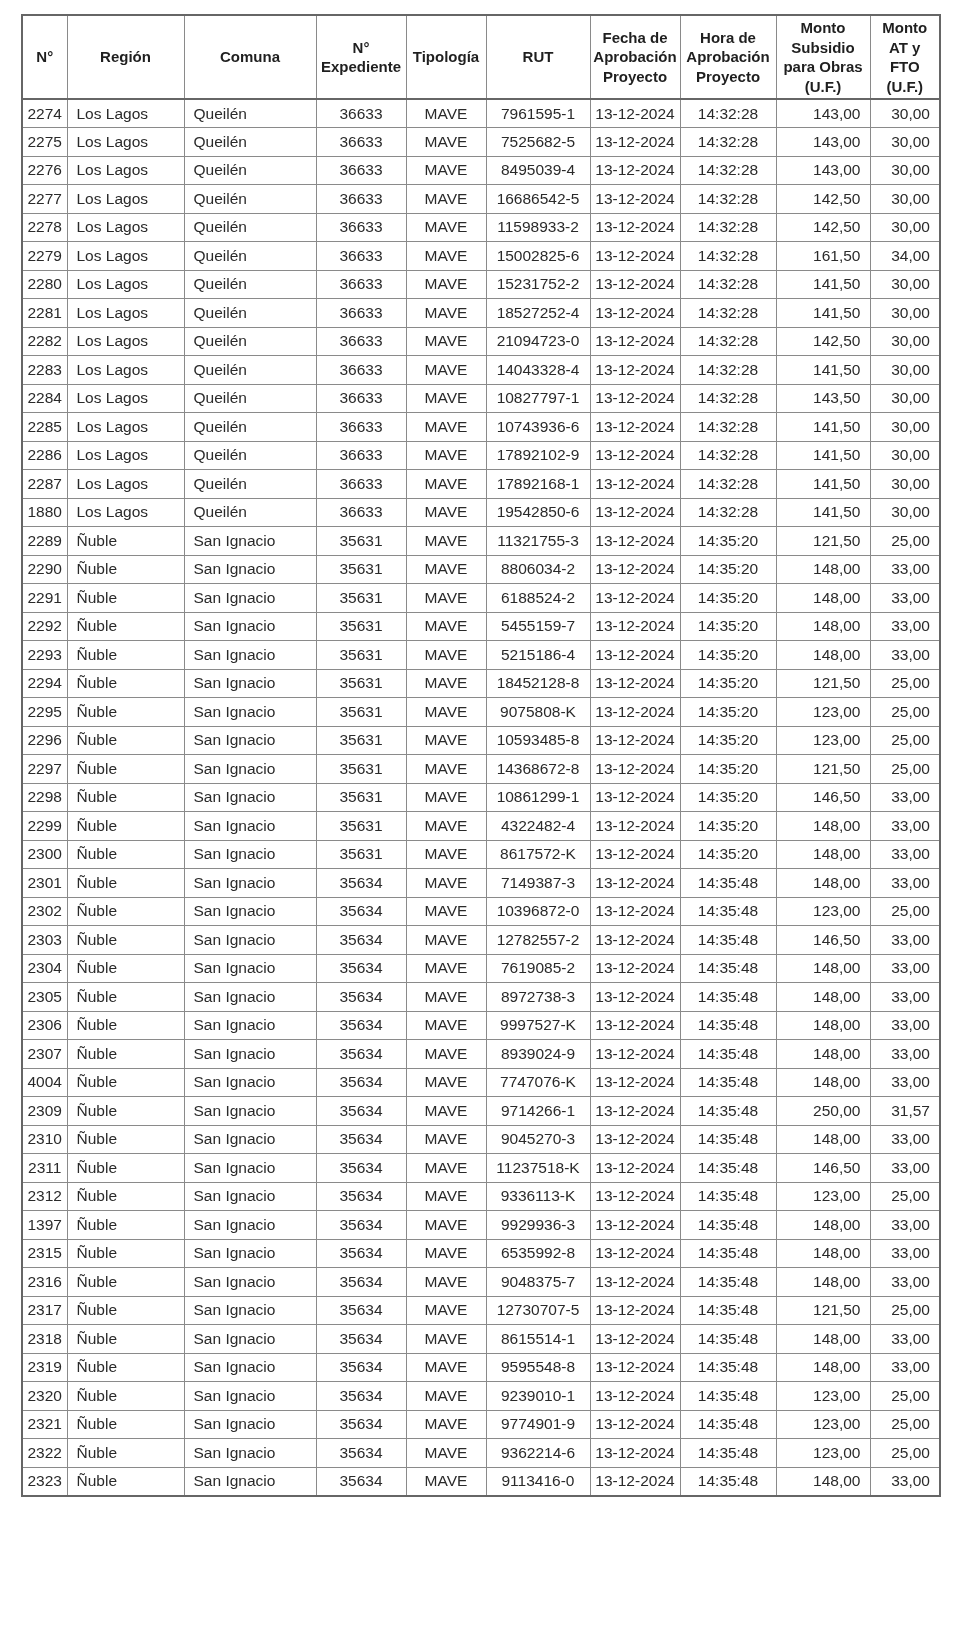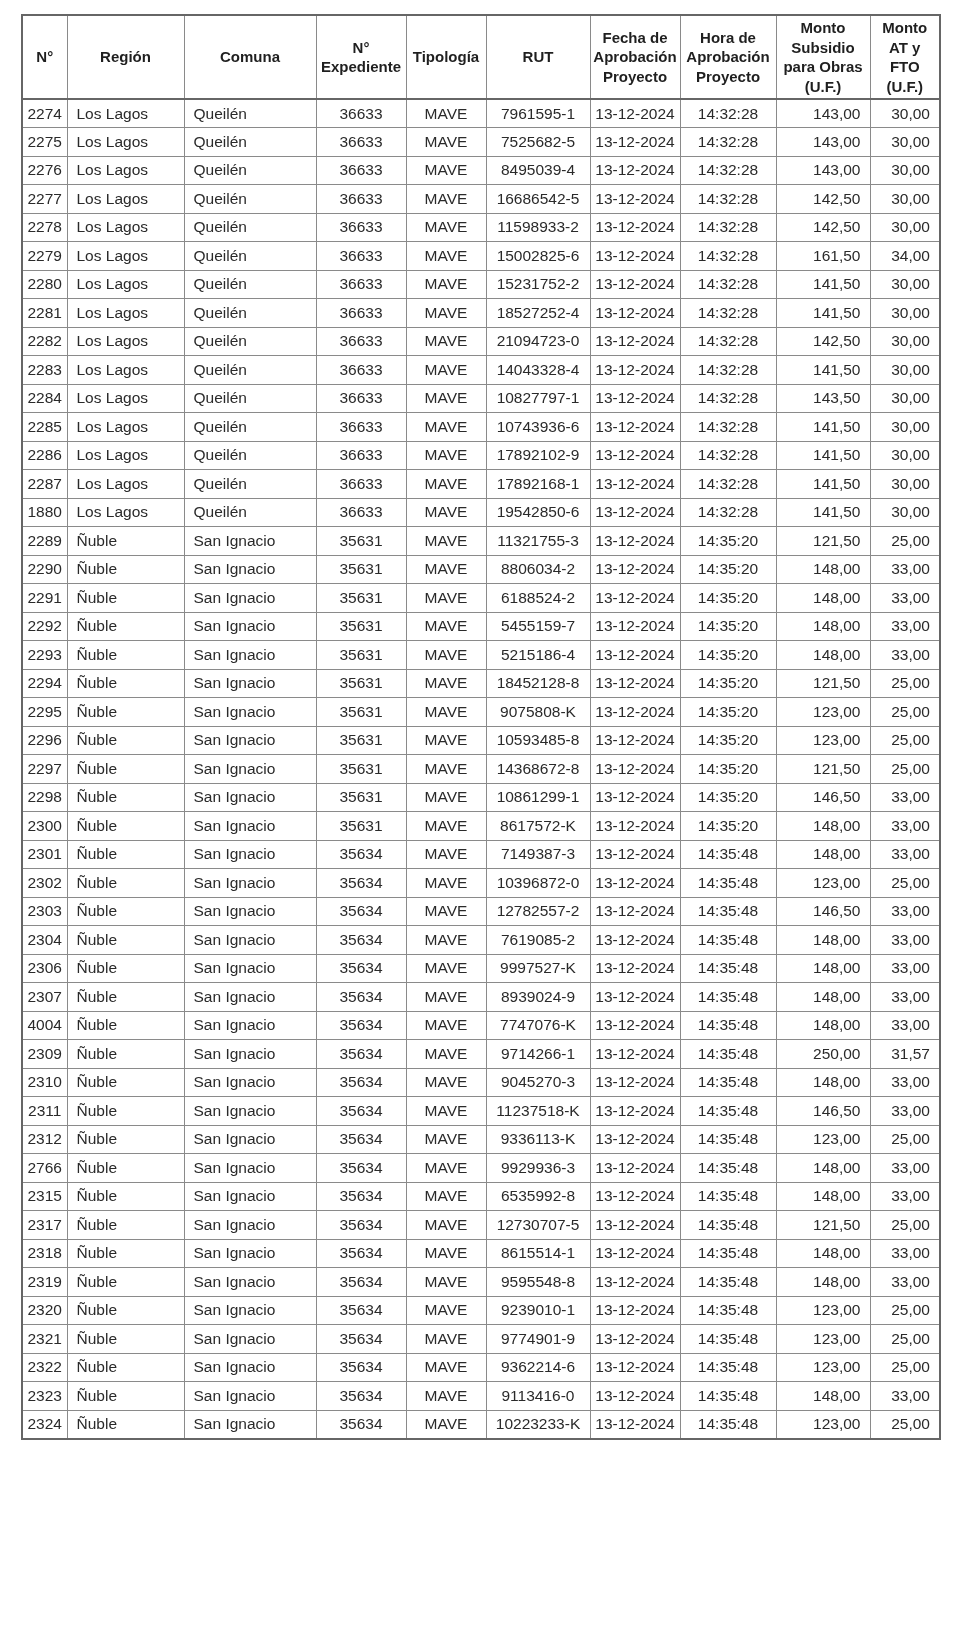--- a/index.html
+++ b/index.html
@@ -378,20 +378,32 @@
           <td class="al-left">San Ignacio</td>
           <td class="al-center">35631</td>
           <td class="al-center">MAVE</td>
           <td class="al-center">10861299-1</td>
           <td class="al-center">13-12-2024</td>
           <td class="al-center">14:35:20</td>
           <td class="al-right">146,50</td>
           <td class="al-right">33,00</td>
         </tr>
         <tr>
+          <td class="al-center">2299</td>
+          <td class="al-left">Ñuble</td>
+          <td class="al-left">San Ignacio</td>
+          <td class="al-center">35631</td>
+          <td class="al-center">MAVE</td>
+          <td class="al-center">4322482-4</td>
+          <td class="al-center">13-12-2024</td>
+          <td class="al-center">14:35:20</td>
+          <td class="al-right">148,00</td>
+          <td class="al-right">33,00</td>
+        </tr>
+        <tr>
           <td class="al-center">2300</td>
           <td class="al-left">Ñuble</td>
           <td class="al-left">San Ignacio</td>
           <td class="al-center">35631</td>
           <td class="al-center">MAVE</td>
           <td class="al-center">8617572-K</td>
           <td class="al-center">13-12-2024</td>
           <td class="al-center">14:35:20</td>
           <td class="al-right">148,00</td>
           <td class="al-right">33,00</td>
@@ -432,20 +444,32 @@
           <td class="al-right">146,50</td>
           <td class="al-right">33,00</td>
         </tr>
         <tr>
           <td class="al-center">2304</td>
           <td class="al-left">Ñuble</td>
           <td class="al-left">San Ignacio</td>
           <td class="al-center">35634</td>
           <td class="al-center">MAVE</td>
           <td class="al-center">7619085-2</td>
+          <td class="al-center">13-12-2024</td>
+          <td class="al-center">14:35:48</td>
+          <td class="al-right">148,00</td>
+          <td class="al-right">33,00</td>
+        </tr>
+        <tr>
+          <td class="al-center">2305</td>
+          <td class="al-left">Ñuble</td>
+          <td class="al-left">San Ignacio</td>
+          <td class="al-center">35634</td>
+          <td class="al-center">MAVE</td>
+          <td class="al-center">8972738-3</td>
           <td class="al-center">13-12-2024</td>
           <td class="al-center">14:35:48</td>
           <td class="al-right">148,00</td>
           <td class="al-right">33,00</td>
         </tr>
         <tr>
           <td class="al-center">2306</td>
           <td class="al-left">Ñuble</td>
           <td class="al-left">San Ignacio</td>
           <td class="al-center">35634</td>
@@ -522,21 +546,21 @@
           <td class="al-left">San Ignacio</td>
           <td class="al-center">35634</td>
           <td class="al-center">MAVE</td>
           <td class="al-center">9336113-K</td>
           <td class="al-center">13-12-2024</td>
           <td class="al-center">14:35:48</td>
           <td class="al-right">123,00</td>
           <td class="al-right">25,00</td>
         </tr>
         <tr>
-          <td class="al-center">2766</td>
+          <td class="al-center">1397</td>
           <td class="al-left">Ñuble</td>
           <td class="al-left">San Ignacio</td>
           <td class="al-center">35634</td>
           <td class="al-center">MAVE</td>
           <td class="al-center">9929936-3</td>
           <td class="al-center">13-12-2024</td>
           <td class="al-center">14:35:48</td>
           <td class="al-right">148,00</td>
           <td class="al-right">33,00</td>
         </tr>
@@ -546,20 +570,32 @@
           <td class="al-left">San Ignacio</td>
           <td class="al-center">35634</td>
           <td class="al-center">MAVE</td>
           <td class="al-center">6535992-8</td>
           <td class="al-center">13-12-2024</td>
           <td class="al-center">14:35:48</td>
           <td class="al-right">148,00</td>
           <td class="al-right">33,00</td>
         </tr>
         <tr>
+          <td class="al-center">2316</td>
+          <td class="al-left">Ñuble</td>
+          <td class="al-left">San Ignacio</td>
+          <td class="al-center">35634</td>
+          <td class="al-center">MAVE</td>
+          <td class="al-center">9048375-7</td>
+          <td class="al-center">13-12-2024</td>
+          <td class="al-center">14:35:48</td>
+          <td class="al-right">148,00</td>
+          <td class="al-right">33,00</td>
+        </tr>
+        <tr>
           <td class="al-center">2317</td>
           <td class="al-left">Ñuble</td>
           <td class="al-left">San Ignacio</td>
           <td class="al-center">35634</td>
           <td class="al-center">MAVE</td>
           <td class="al-center">12730707-5</td>
           <td class="al-center">13-12-2024</td>
           <td class="al-center">14:35:48</td>
           <td class="al-right">121,50</td>
           <td class="al-right">25,00</td>
@@ -628,28 +664,16 @@
           <td class="al-center">2323</td>
           <td class="al-left">Ñuble</td>
           <td class="al-left">San Ignacio</td>
           <td class="al-center">35634</td>
           <td class="al-center">MAVE</td>
           <td class="al-center">9113416-0</td>
           <td class="al-center">13-12-2024</td>
           <td class="al-center">14:35:48</td>
           <td class="al-right">148,00</td>
           <td class="al-right">33,00</td>
-        </tr>
-        <tr>
-          <td class="al-center">2324</td>
-          <td class="al-left">Ñuble</td>
-          <td class="al-left">San Ignacio</td>
-          <td class="al-center">35634</td>
-          <td class="al-center">MAVE</td>
-          <td class="al-center">10223233-K</td>
-          <td class="al-center">13-12-2024</td>
-          <td class="al-center">14:35:48</td>
-          <td class="al-right">123,00</td>
-          <td class="al-right">25,00</td>
         </tr>
       </tbody>
   </table>
 </div>
 
 </body></html>

